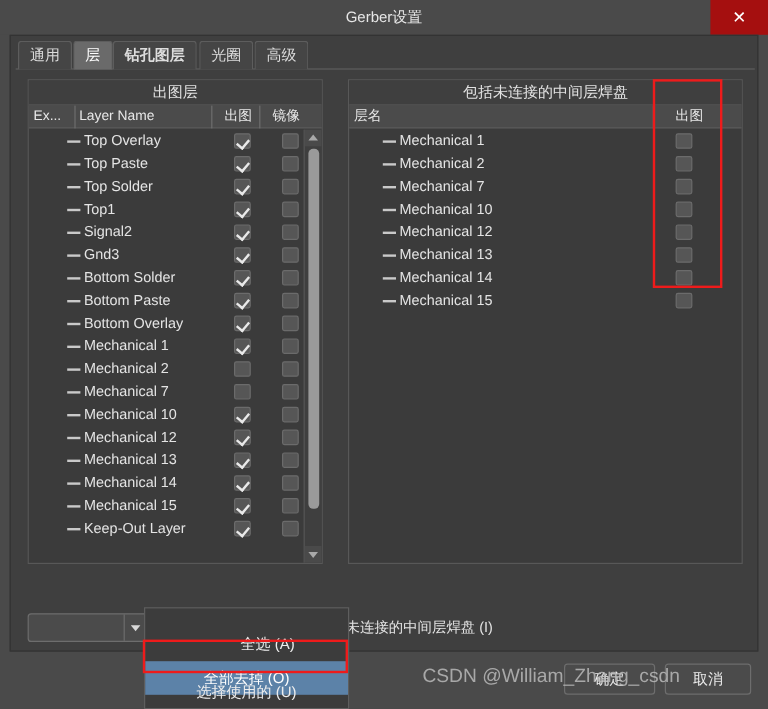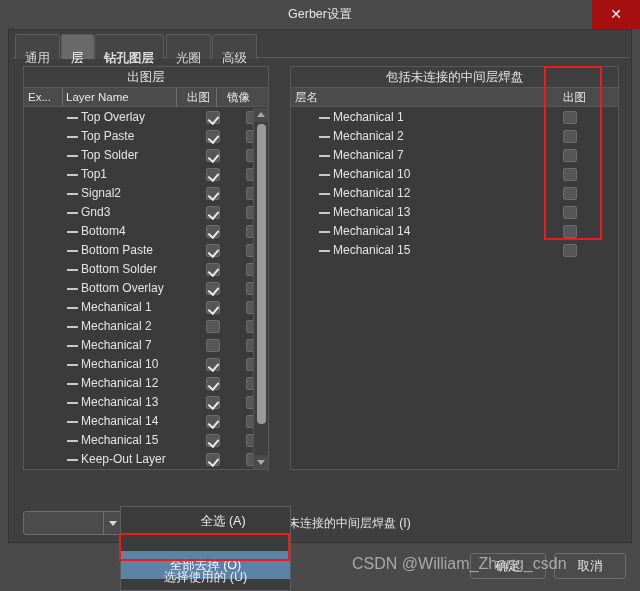--- a/index.html
+++ b/index.html
@@ -33,21 +33,21 @@
     background: #3f3f3f; border: 1px solid #333;
   }
 
   
   .tabstrip {
     position: absolute; left: 4px; top: 4px; width: 616px; height: 24px;
     border-bottom: 1px solid #5d5d5d;
   }
   .tab {
     position: absolute; top: 0; height: 24px; line-height: 23px;
-    padding: 12px 9px; font-size: 12.5px; color: #dcdcdc;
+    padding: 0 9px; font-size: 12.5px; color: #dcdcdc;
     background: #454545;
     border: 1px solid #5d5d5d; border-bottom: none;
     border-radius: 3px 3px 0 0; cursor: pointer; white-space: nowrap;
   }
   .tab.active { background: #6a6a6a; color: #ffffff; }
 
   
   .panel {
     position: absolute; background: #3b3b3b;
     border: 1px solid #585858;
@@ -190,21 +190,21 @@
       <div class="panel-title">出图层</div>
       <div class="col-head">
         <span style="left:4px;">Ex...</span>
         <span class="hsep" style="left:38px;"></span>
         <span style="left:42px;">Layer Name</span>
         <span class="hsep" style="left:152px;"></span>
         <span style="left:163px;">出图</span>
         <span class="hsep" style="left:192px;"></span>
         <span style="left:203px;">镜像</span>
       </div>
-      <div class="listwrap" id="left-list" style="left:16px; top:41px; width:227px; height:361px;">
+      <div class="listwrap" id="left-list" style="left:5px; top:41px; width:227px; height:361px;">
           <div class="row">
             <span class="dash"></span>
             <span class="nm">Top Overlay</span>
             <span class="cb on" style="left: 166px;"></span>
             <span class="cb" style="left: 206px;"></span>
           </div>
           <div class="row">
             <span class="dash"></span>
             <span class="nm">Top Paste</span>
             <span class="cb on" style="left: 166px;"></span>
@@ -229,33 +229,27 @@
             <span class="cb" style="left: 206px;"></span>
           </div>
           <div class="row">
             <span class="dash"></span>
             <span class="nm">Gnd3</span>
             <span class="cb on" style="left: 166px;"></span>
             <span class="cb" style="left: 206px;"></span>
           </div>
           <div class="row">
             <span class="dash"></span>
-            <span class="nm">Bottom4</span>
+            <span class="nm">Bottom Solder</span>
             <span class="cb on" style="left: 166px;"></span>
             <span class="cb" style="left: 206px;"></span>
           </div>
           <div class="row">
             <span class="dash"></span>
             <span class="nm">Bottom Paste</span>
-            <span class="cb on" style="left: 166px;"></span>
-            <span class="cb" style="left: 206px;"></span>
-          </div>
-          <div class="row">
-            <span class="dash"></span>
-            <span class="nm">Bottom Solder</span>
             <span class="cb on" style="left: 166px;"></span>
             <span class="cb" style="left: 206px;"></span>
           </div>
           <div class="row">
             <span class="dash"></span>
             <span class="nm">Bottom Overlay</span>
             <span class="cb on" style="left: 166px;"></span>
             <span class="cb" style="left: 206px;"></span>
           </div>
           <div class="row">
@@ -383,21 +377,21 @@
       <span class="box"></span>
       <span class="txt">包括未连接的中间层焊盘 (I)</span>
     </div>
 
   </div>
 
   <div class="footer-btn" style="left:470px; top:553px; width:76px;">确定</div>
   <div class="footer-btn" style="left:554px; top:553px; width:72px;">取消</div>
 
   <div class="menu" id="menu">
-      <div class="menu-item" style="top: 0px; padding-left: 35px;">全选 (A)</div>
+      <div class="menu-item" style="top: 16px; padding-left: 35px;">全选 (A)</div>
       <div class="menu-item sel" style="top: 28px; margin-top: 16px;">全部去掉 (O)</div>
       <div class="menu-item" style="top: 56px;">选择使用的 (U)</div>
     </div>
 
   <div class="redbox" style="left:544px; top:66px; width:58px; height:174px;"></div>
   <div class="redbox" style="left:119px; top:533px; width:171px; height:28px;"></div>
 
   <div class="watermark">CSDN @William_Zhang_csdn</div>
 </div>
 

